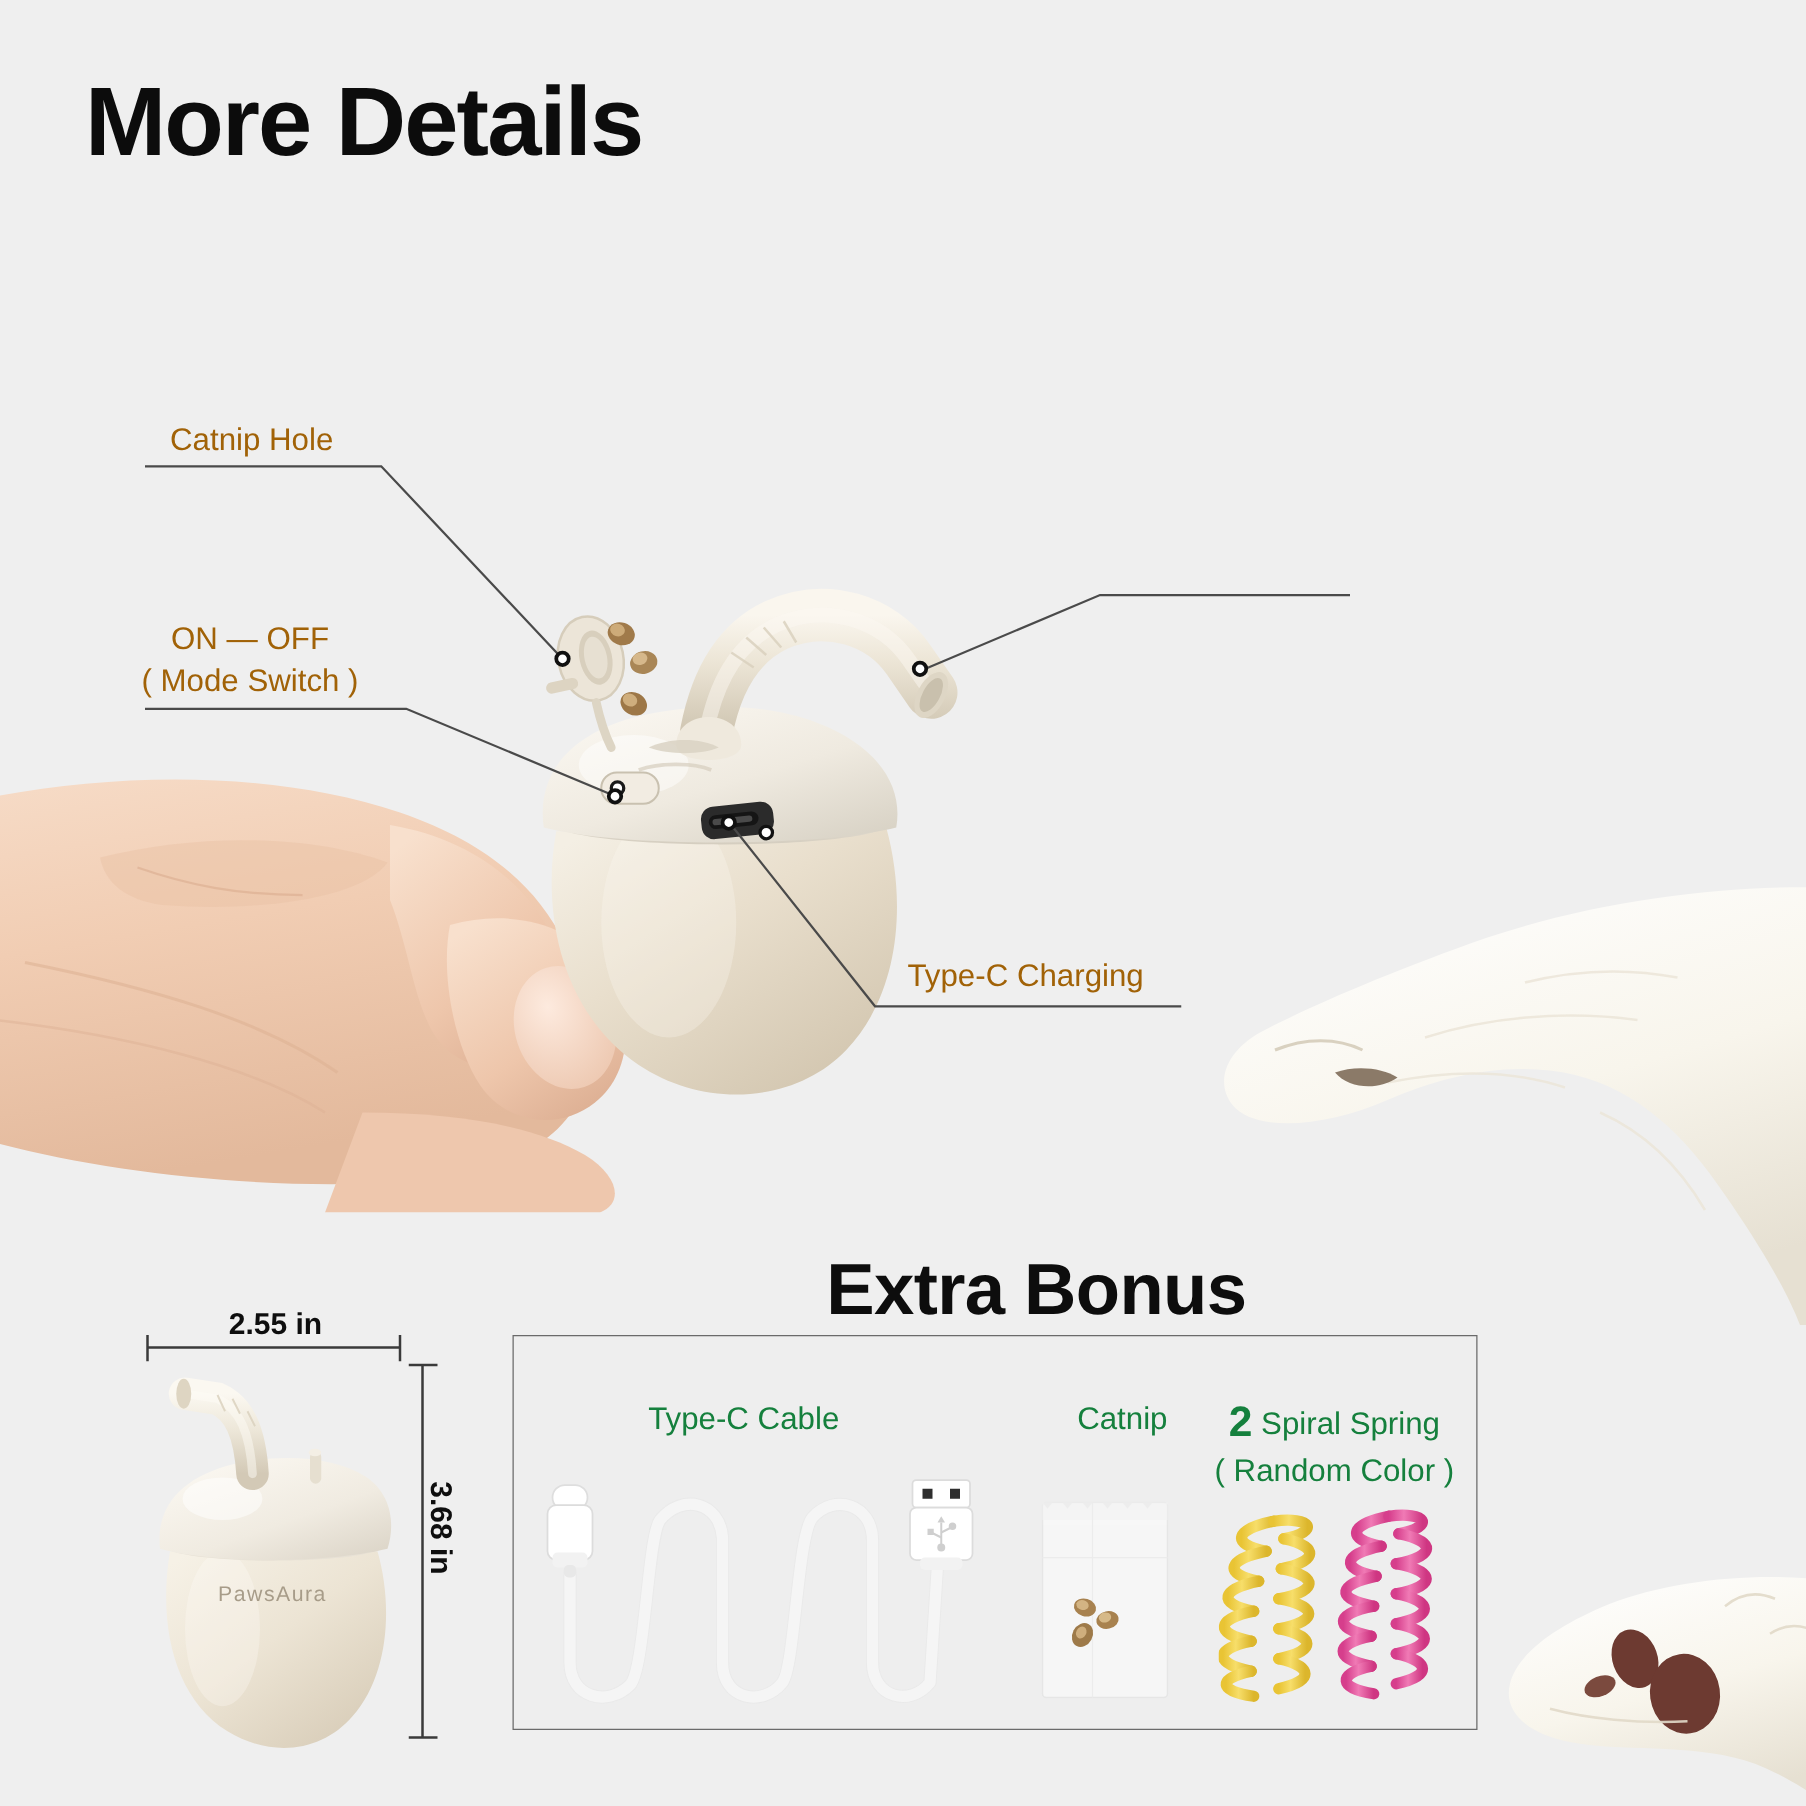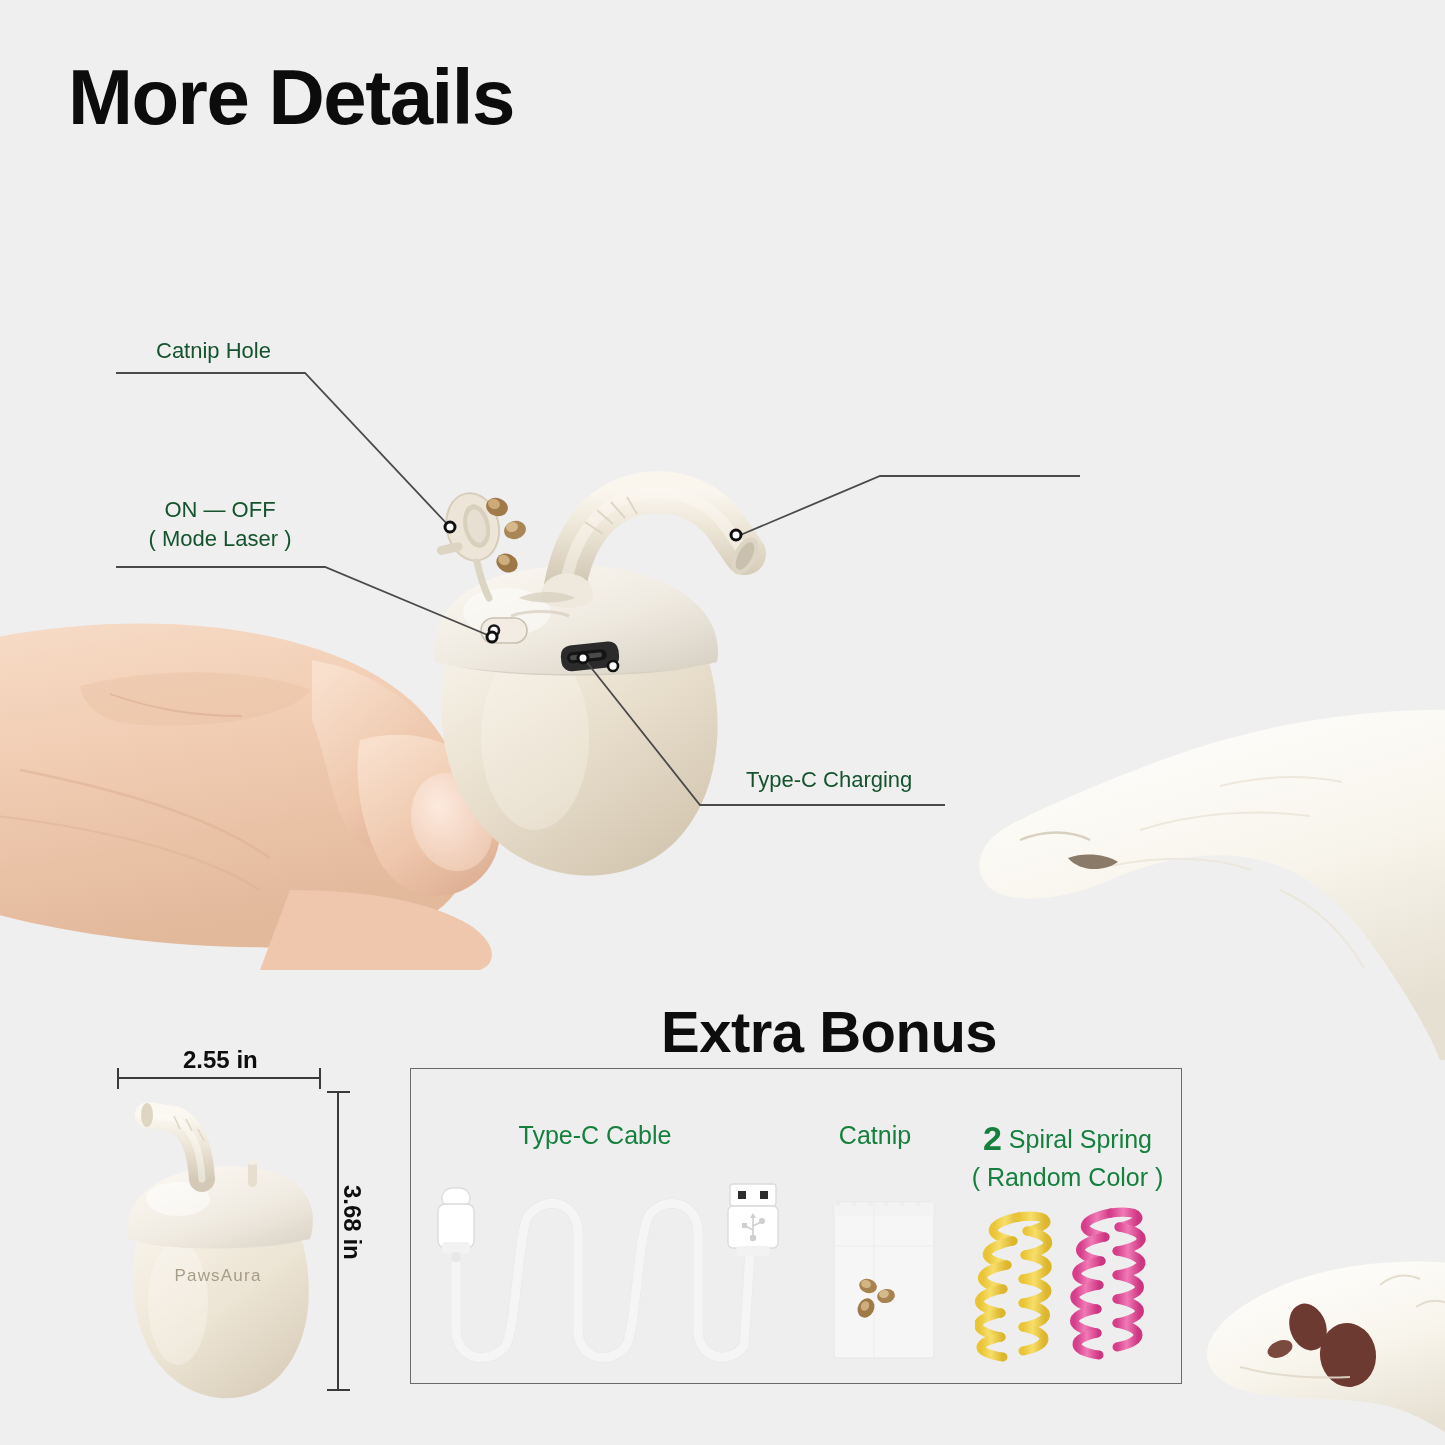--- a/index.html
+++ b/index.html
@@ -21,22 +21,22 @@
     font-size: 78px; font-weight: bold; letter-spacing: -1.5px;
     color: #0c0c0c; line-height: 1;
   }
   .section-title {
     position: absolute;
     font-size: 58px; font-weight: bold; color: #0d0d0d;
     letter-spacing: -0.5px; white-space: nowrap;
   }
   .callout-label {
     position: absolute;
-    font-size: 22px; color: #14532d; line-height: 1.34;
-    white-space: nowrap; font-weight: 500; margin-left: 20px;
+    font-size: 25px; color: #a16207; line-height: 1.34;
+    white-space: nowrap; font-weight: 500;
   }
   .callout-label.center { text-align: center; }
   .bonus-label {
     position: absolute;
     font-size: 25px; color: #15803d; line-height: 1.32;
     white-space: nowrap; text-align: center;
   }
   .bonus-label .big { font-size: 34px; font-weight: bold; vertical-align: -2px; }
   .dim-label {
     position: absolute;
@@ -263,21 +263,21 @@
     <path class="lead" d="M 585,660 L 700,805 L 945,805"></path>
     <circle class="dot" cx="583" cy="658" r="5"></circle>
   </svg>
 
   <div class="callout-label" style="left:136px; top:336px;">
     <div>Catnip Hole</div>
   </div>
 
   <div class="callout-label center" style="left:100px; top:495px; width:200px;">
     <div>ON — OFF</div>
-    <div>( Mode Laser )</div>
+    <div>( Mode Switch )</div>
   </div>
 
 
   <div class="callout-label" style="left:726px; top:765px;">
     <div>Type-C Charging</div>
   </div>
 
   <div class="section-title" style="left:661px; top:998px;">Extra Bonus</div>
 
   <div class="device-small">
@@ -339,21 +339,21 @@
 
   <div class="dim-label" style="left:183px; top:1046px;">2.55 in</div>
   <div class="dim-label vertical" style="left:366px; top:1185px;">3.68 in</div>
 
   <div class="bonus-box" style="left:410px; top:1068px; width:772px; height:316px;"></div>
 
   <div class="bonus-label" style="left:420px; top:1119px; width:350px;">
     <span>Type-C Cable</span>
   </div>
 
-  <div class="bonus-label" style="left:800px; top:1119px; width:150px;">
+  <div class="bonus-label" style="left:784px; top:1119px; width:150px;text-align:right;">
     <span>Catnip</span>
   </div>
 
   <div class="bonus-label" style="left:960px; top:1116px; width:215px;">
     <div>
       <span class="big">2</span>
       <span>Spiral Spring</span>
     </div>
     <div>( Random Color )</div>
   </div>

